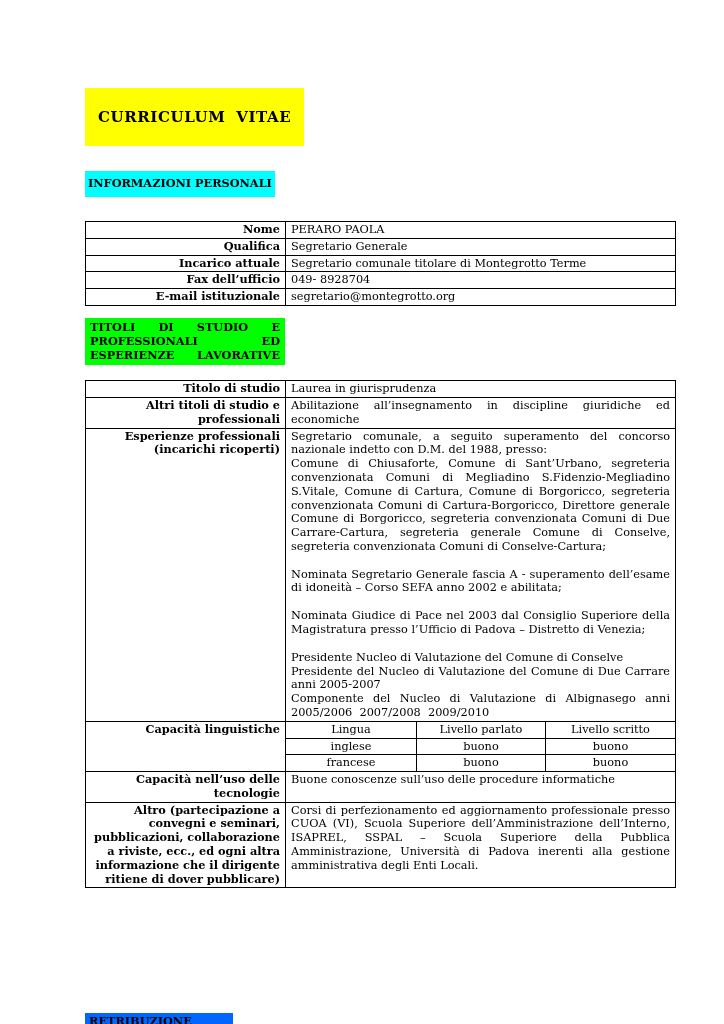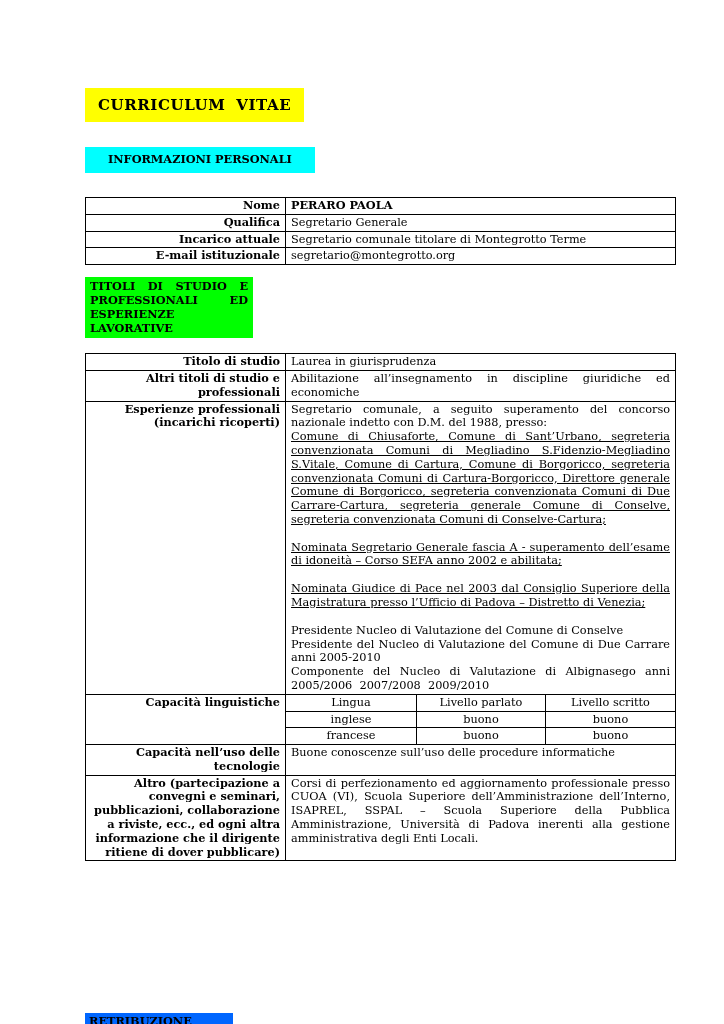--- a/index.html
+++ b/index.html
@@ -12,57 +12,57 @@
     font-size:11.3px;
     line-height:1.22;
     color:#000;
   }
   .content { padding:88px 48px 0 85px; }
 
   .hl { display:table; font-weight:bold; }
   .hl-yellow {
     background:#FFFF00;
     font-size:15px;
-    padding:8px 13px;
+    padding:20px 13px;
     letter-spacing:0.6px;
     word-spacing:5px;
     text-align:center;
   }
   .hl-cyan {
     background:#00FFFF;
-    padding:6px 23px;
+    padding:6px 3px;
     margin-top:25px;
   }
   .hl-green {
     background:#00FF00;
-    width:168px;
+    width:200px;
     box-sizing:border-box;
     padding:3px 5px;
     margin-top:12px;
     font-weight:bold;
   }
   .hl-green .gline { text-align:justify; text-align-last:justify; }
 
   table.cv { border-collapse:collapse; width:100%; table-layout:fixed;border-radius:15px; }
   table.t1 { margin-top:24px; }
   table.t2 { margin-top:15px; }
   table.cv td {
     border:1px solid #000;
     padding:1px 5px;
     vertical-align:top;
     overflow:hidden;
   }
   td.lbl { text-align:right; font-weight:bold; }
-  td.b { font-weight:bold;margin-left:36px; }
+  td.b { font-weight:normal;margin-left:36px; }
   .just { text-align:justify; }
   .c { text-align:center; }
   .it { }
   td.vpad { padding-top:16px; padding-bottom:12px; }
   td.cell p { margin:0; }
-  td.cell p.gap { margin-bottom:14px;text-decoration:underline; }
+  td.cell p.gap { margin-bottom:14px; }
   td.cell p.pre { white-space:pre-wrap; }
 
   .hl-blue {
     position:absolute;
     left:85px; top:1013px;
     width:148px;
     background:#0066FF;
     font-weight:bold;
     padding:2px 4px;
     box-sizing:border-box;
@@ -90,20 +90,24 @@
       </tr>
       <tr>
         <td class="lbl">Qualifica</td>
         <td>Segretario Generale</td>
       </tr>
       <tr>
         <td class="lbl">Incarico attuale</td>
         <td>Segretario comunale titolare di Montegrotto Terme</td>
       </tr>
       <tr>
+        <td class="lbl">Fax dell’ufficio</td>
+        <td>049- 8928704</td>
+      </tr>
+      <tr>
         <td class="lbl">E-mail istituzionale</td>
         <td>segretario@montegrotto.org</td>
       </tr>
     </tbody>
       </table>
 
     <div class="hl-green">
       <div class="gline">TITOLI DI STUDIO E</div>
       <div class="gline">PROFESSIONALI ED</div>
       <div class="gline">ESPERIENZE LAVORATIVE</div>
@@ -129,21 +133,21 @@
       </tr>
 
       <tr>
         <td class="lbl">Esperienze professionali (incarichi ricoperti)</td>
         <td colspan="3" class="cell just">
           <p>Segretario comunale, a seguito superamento del concorso nazionale indetto con D.M. del 1988, presso:</p>
           <p class="gap">Comune di Chiusaforte, Comune di Sant’Urbano, segreteria convenzionata Comuni di Megliadino S.Fidenzio-Megliadino S.Vitale, Comune di Cartura, Comune di Borgoricco, segreteria convenzionata Comuni di Cartura-Borgoricco, Direttore generale Comune di Borgoricco, segreteria convenzionata Comuni di Due Carrare-Cartura, segreteria generale Comune di Conselve, segreteria convenzionata Comuni di Conselve-Cartura;</p>
           <p class="gap">Nominata Segretario Generale fascia A - superamento dell’esame di idoneità – Corso SEFA anno 2002 e abilitata;</p>
           <p class="gap">Nominata Giudice di Pace nel 2003 dal Consiglio Superiore della Magistratura presso l’Ufficio di Padova – Distretto di Venezia;</p>
           <p>Presidente Nucleo di Valutazione del Comune di Conselve</p>
-          <p>Presidente del Nucleo di Valutazione del Comune di Due Carrare anni 2005-2010</p>
+          <p>Presidente del Nucleo di Valutazione del Comune di Due Carrare anni 2005-2007</p>
           <p class="pre">Componente del Nucleo di Valutazione di Albignasego anni 2005/2006  2007/2008  2009/2010</p>
         </td>
       </tr>
 
       <tr>
         <td class="lbl" rowspan="3">Capacità linguistiche</td>
         <td class="c it">Lingua</td>
         <td class="c it">Livello parlato</td>
         <td class="c it">Livello scritto</td>
       </tr>

